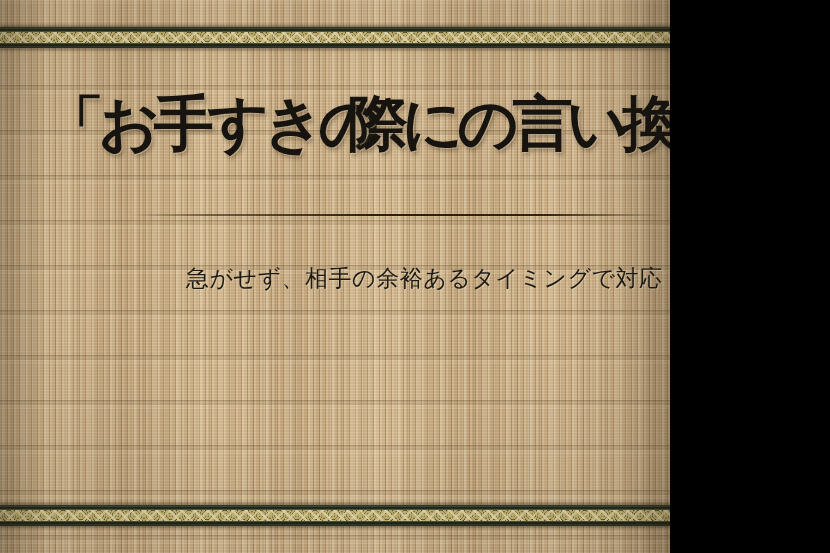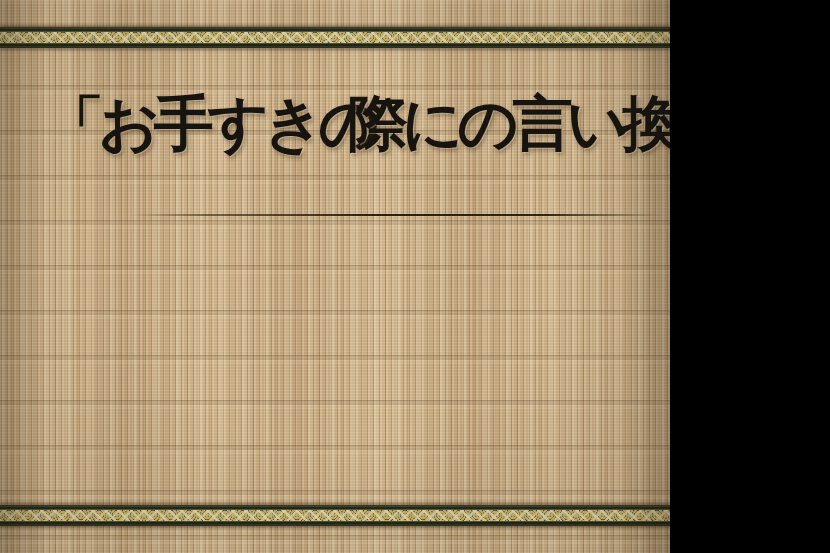--- a/index.html
+++ b/index.html
@@ -283,18 +283,19 @@
 
   <div class="content">
 
     <div class="slide-title">
       <span>「</span><span>お手すき</span><span class="tight">の</span><span>際にの言い換え</span><span>」</span>
     </div>
 
     <div class="title-rule"></div>
 
     <div class="slide-subtitle">
+      <span class="line">急がせず、相手の余裕あるタイミングで対応</span>
     </div>
 
   </div>
 
   <div class="vignette"></div>
 </div>
 
 </body></html>

